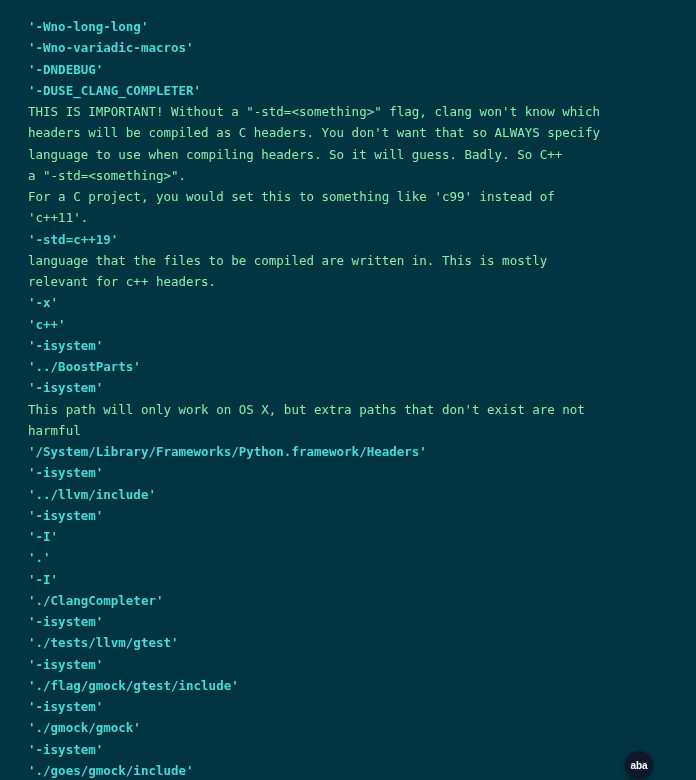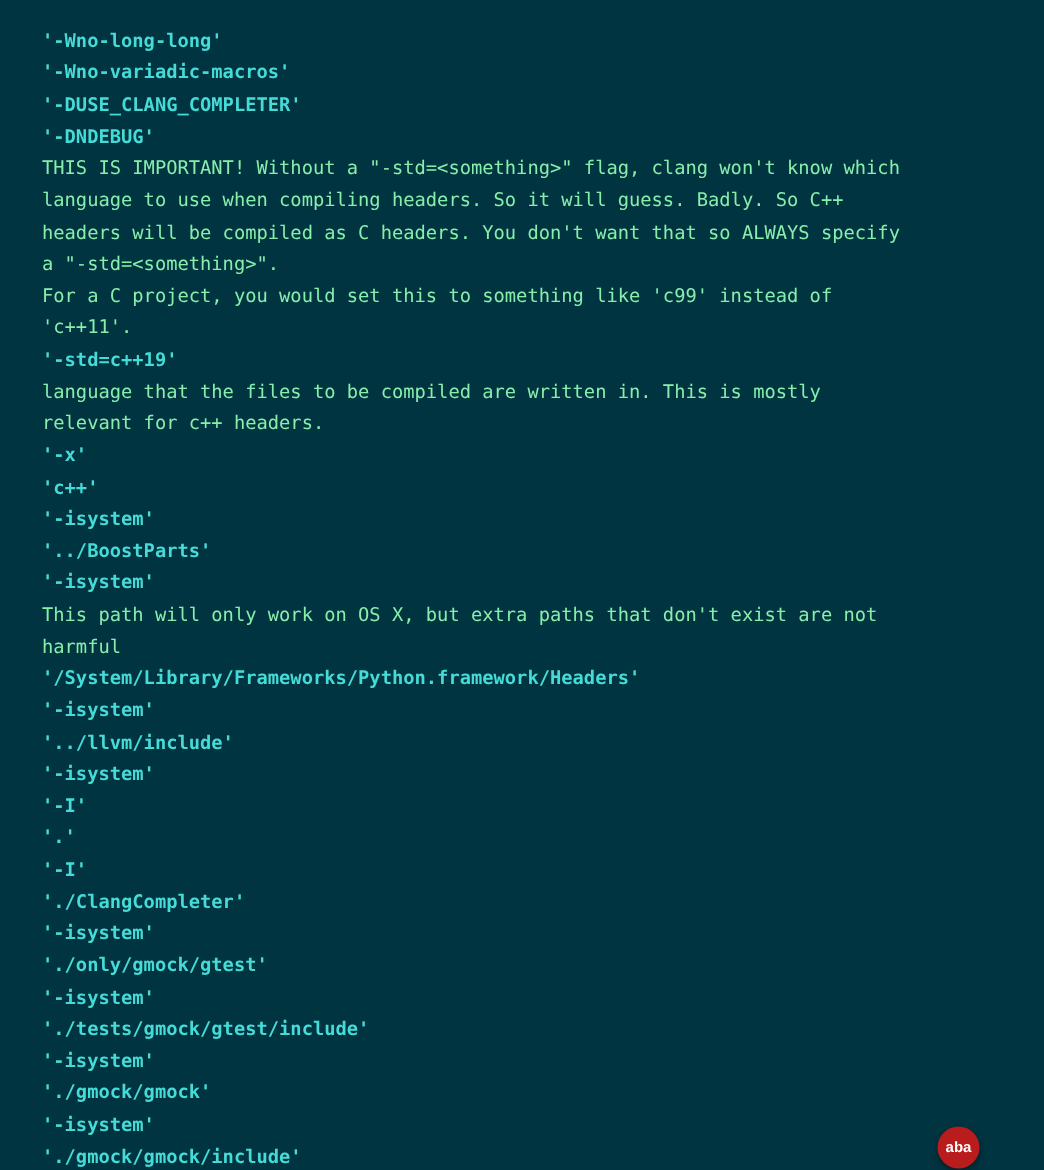--- a/index.html
+++ b/index.html
@@ -29,43 +29,43 @@
     }
     .comment {
       color: #86efac;
     }
     .badge {
       position: absolute;
       bottom: 6px;
       right: 48px;
       width: 28px;
       height: 28px;
-      background: #b91c1c;
+      background: #0f172a;
       border-radius: 50%;
       display: flex;
       align-items: center;
       justify-content: center;
       color: #fff;
       font-size: 10px;
       font-weight: bold;
       font-family: sans-serif;
       box-shadow: 0 2px 4px rgba(0,0,0,0.4);
     }
   </style>
 </head>
 <body>
 
 <div id="code-container">
     <span class="code-line flag">'-Wno-long-long'</span>
     <span class="code-line flag">'-Wno-variadic-macros'</span>
+    <span class="code-line flag">'-DNDEBUG'</span>
     <span class="code-line flag">'-DUSE_CLANG_COMPLETER'</span>
-    <span class="code-line flag">'-DNDEBUG'</span>
     <span class="code-line comment">THIS IS IMPORTANT! Without a "-std=&lt;something&gt;" flag, clang won't know which</span>
+    <span class="code-line comment">headers will be compiled as C headers. You don't want that so ALWAYS specify</span>
     <span class="code-line comment">language to use when compiling headers. So it will guess. Badly. So C++</span>
-    <span class="code-line comment">headers will be compiled as C headers. You don't want that so ALWAYS specify</span>
     <span class="code-line comment">a "-std=&lt;something&gt;".</span>
     <span class="code-line comment">For a C project, you would set this to something like 'c99' instead of</span>
     <span class="code-line comment">'c++11'.</span>
     <span class="code-line flag">'-std=c++19'</span>
     <span class="code-line comment">language that the files to be compiled are written in. This is mostly</span>
     <span class="code-line comment">relevant for c++ headers.</span>
     <span class="code-line flag">'-x'</span>
     <span class="code-line flag">'c++'</span>
     <span class="code-line flag">'-isystem'</span>
     <span class="code-line flag">'../BoostParts'</span>
@@ -74,27 +74,27 @@
     <span class="code-line comment">harmful</span>
     <span class="code-line flag">'/System/Library/Frameworks/Python.framework/Headers'</span>
     <span class="code-line flag">'-isystem'</span>
     <span class="code-line flag">'../llvm/include'</span>
     <span class="code-line flag">'-isystem'</span>
     <span class="code-line flag">'-I'</span>
     <span class="code-line flag">'.'</span>
     <span class="code-line flag">'-I'</span>
     <span class="code-line flag">'./ClangCompleter'</span>
     <span class="code-line flag">'-isystem'</span>
-    <span class="code-line flag">'./only/gmock/gtest'</span>
+    <span class="code-line flag">'./tests/llvm/gtest'</span>
     <span class="code-line flag">'-isystem'</span>
-    <span class="code-line flag">'./tests/gmock/gtest/include'</span>
+    <span class="code-line flag">'./flag/gmock/gtest/include'</span>
     <span class="code-line flag">'-isystem'</span>
     <span class="code-line flag">'./gmock/gmock'</span>
     <span class="code-line flag">'-isystem'</span>
-    <span class="code-line flag">'./gmock/gmock/include'</span>
+    <span class="code-line flag">'./goes/gmock/include'</span>
     <span class="code-line flag">'-I'</span>
     <span class="code-line flag">'/Applications/Xcode.app/Contents/Developer/Toolchains/XcodeDefault.xctoolchain/usr/lib/c++/v1'</span>
     <span class="code-line flag">'-I'</span>
     <span class="code-line flag">'/Applications/Xcode.app/Contents/Developer/Toolchains/XcodeDefault.xctoolchain/usr/include/c++/v1'</span>
     <span class="code-line flag">'-I'</span>
     <span class="code-line flag">'/usr/include'</span>
     <span class="code-line flag">'-I'</span>
   </div>
 
 <div class="badge">

